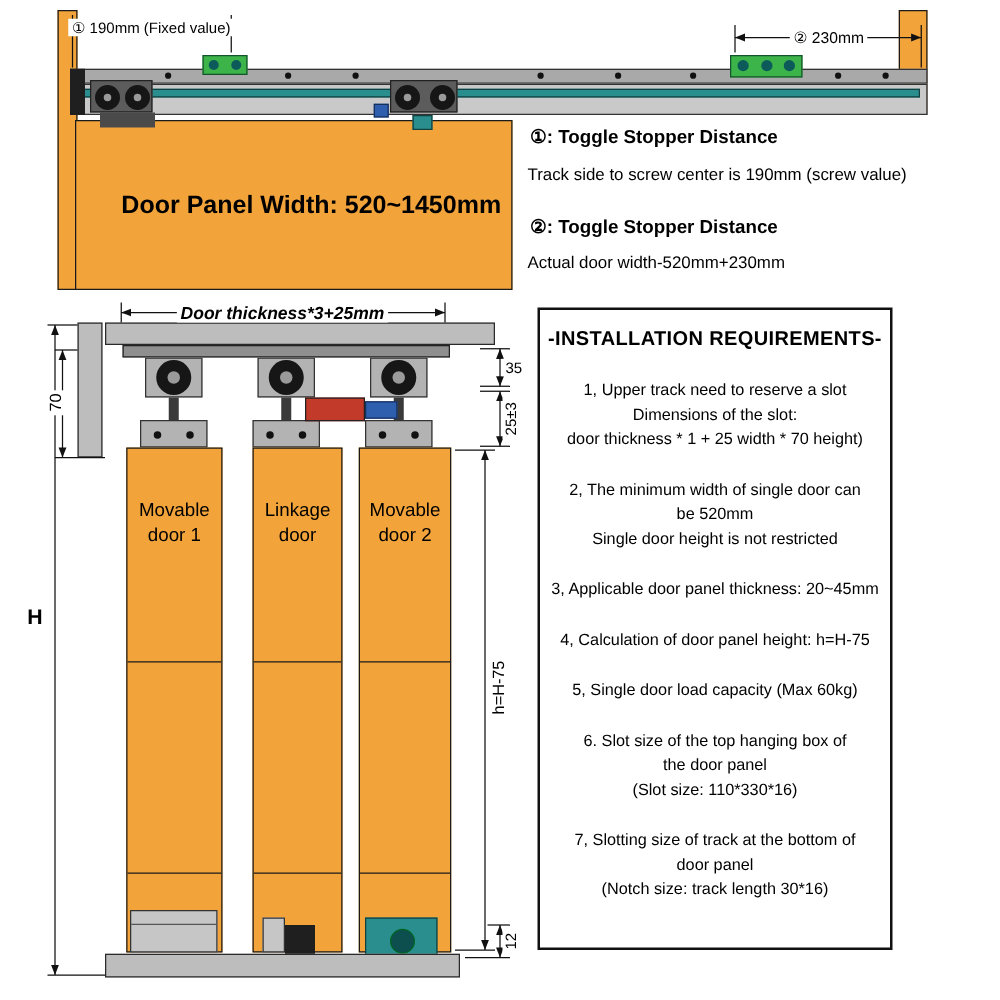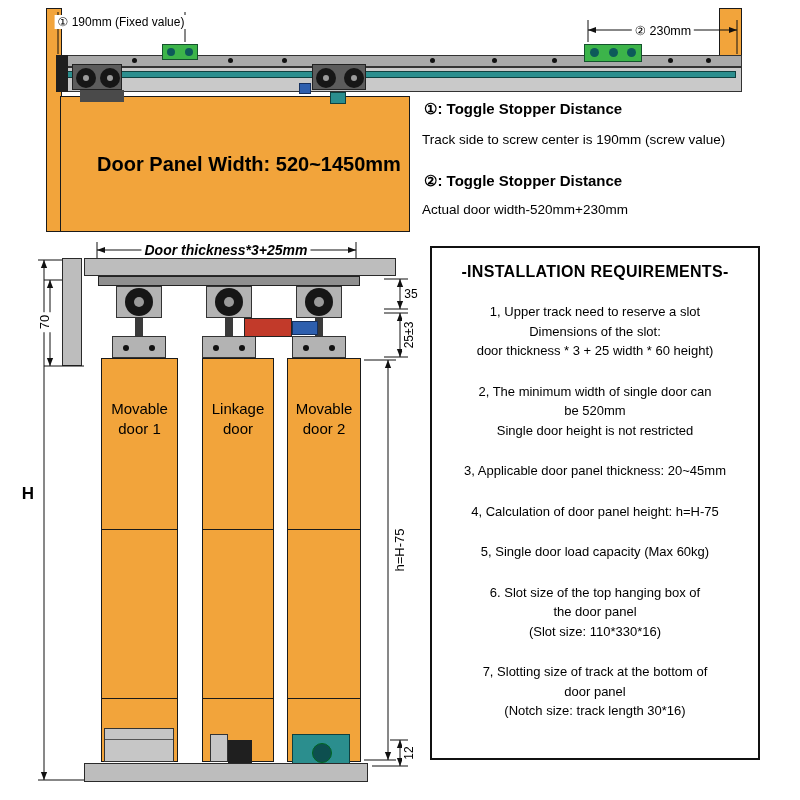--- a/index.html
+++ b/index.html
@@ -198,25 +198,25 @@
   <div class="dimlbl" style="left:121px;top:22px">① 190mm (Fixed value)</div>
   <div class="dimlbl" style="left:663px;top:30px;font-size:12.5px">② 230mm</div>
   <div class="dimlbl bold" style="left:226px;top:250px">Door thickness*3+25mm</div>
   <div class="dimlbl rot" style="left:44px;top:322px;font-size:13px">70</div>
   <div class="dimlbl" style="left:411px;top:294px">35</div>
   <div class="dimlbl rot" style="left:409px;top:335px">25±3</div>
   <div class="dimlbl big" style="left:28px;top:494px">H</div>
   <div class="dimlbl rot" style="left:399px;top:550px;font-size:13px">h=H-75</div>
   <div class="dimlbl rot" style="left:409px;top:753px">12</div>
 
-  <div class="req-box" style="left:430px;top:246px;width:330px;height:514px">
+  <div class="req-box" style="left:430px;top:246px;width:284px;height:514px">
     <div class="req-title">-INSTALLATION REQUIREMENTS-</div>
     <div class="req-item">1, Upper track need to reserve a slot
 Dimensions of the slot:
-door thickness * 3 + 25 width * 60 height)</div>
+door thickness * 1 + 25 width * 70 height)</div>
     <div class="req-item">2, The minimum width of single door can
 be 520mm
 Single door height is not restricted</div>
     <div class="req-item">3, Applicable door panel thickness: 20~45mm</div>
     <div class="req-item">4, Calculation of door panel height: h=H-75</div>
     <div class="req-item">5, Single door load capacity (Max 60kg)</div>
     <div class="req-item">6. Slot size of the top hanging box of
 the door panel
 (Slot size: 110*330*16)</div>
     <div class="req-item">7, Slotting size of track at the bottom of

